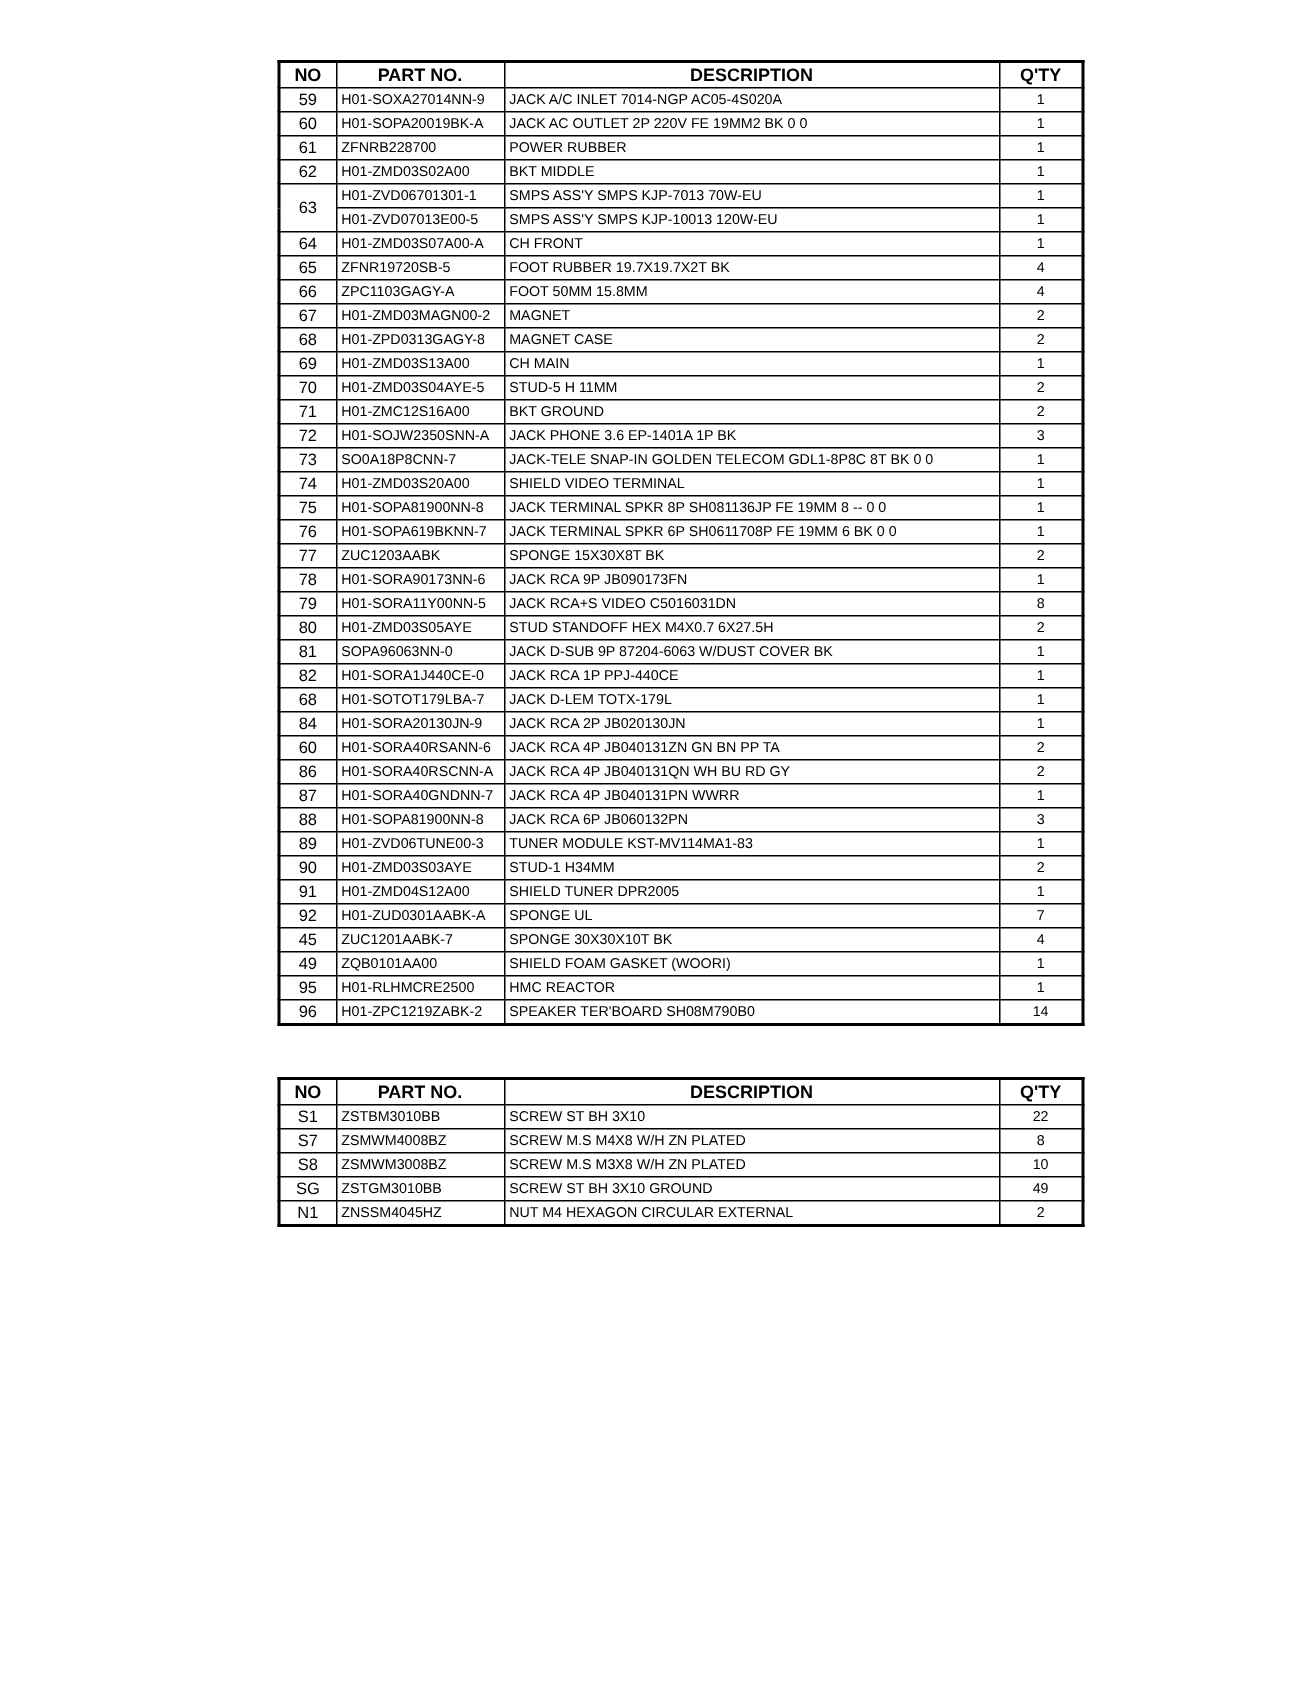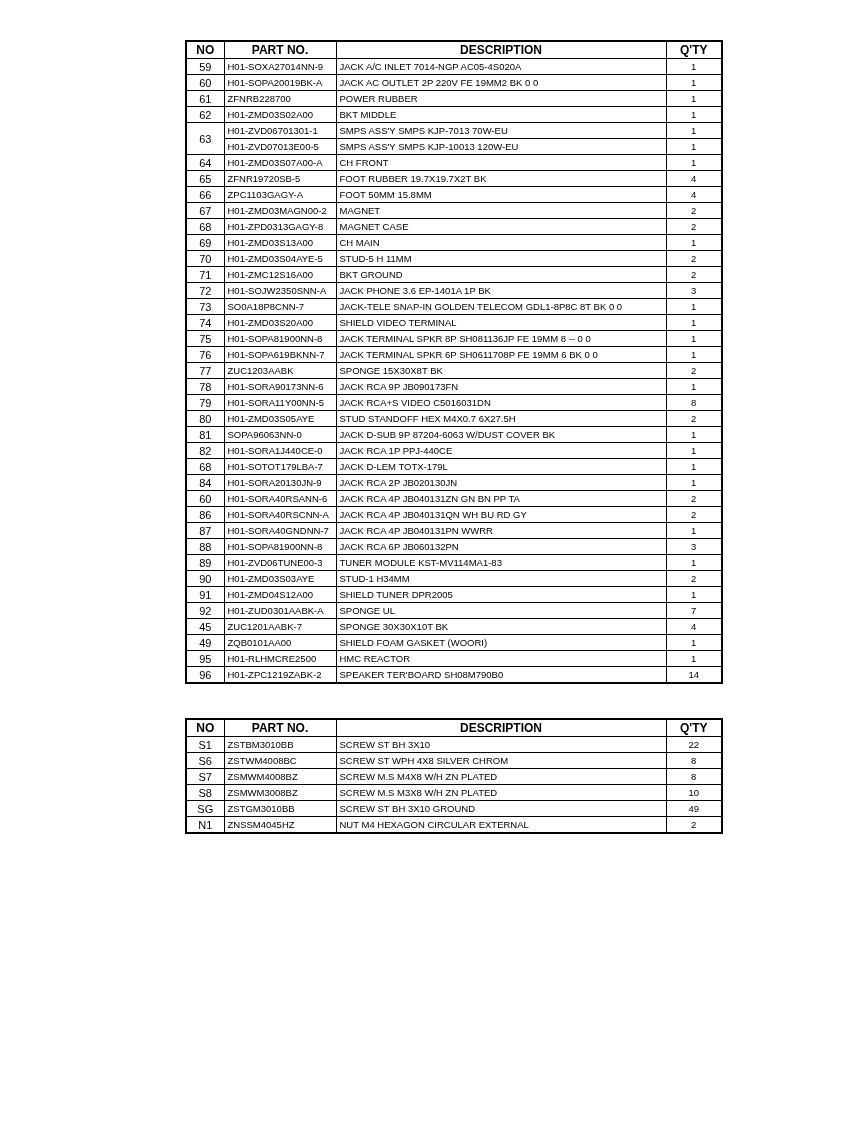--- a/index.html
+++ b/index.html
@@ -331,26 +331,20 @@
         </tr>
       </thead>
     <tbody>
         <tr>
           <td class="cell-no" rowspan="1">S1</td>
           <td class="cell-part">ZSTBM3010BB</td>
           <td class="cell-desc">SCREW ST BH 3X10</td>
           <td class="cell-qty">22</td>
         </tr>
         <tr>
-          <td class="cell-no" rowspan="1">S6</td>
-          <td class="cell-part">ZSTWM4008BC</td>
-          <td class="cell-desc">SCREW ST WPH 4X8 SILVER CHROM</td>
-          <td class="cell-qty">8</td>
-        </tr>
-        <tr>
           <td class="cell-no" rowspan="1">S7</td>
           <td class="cell-part">ZSMWM4008BZ</td>
           <td class="cell-desc">SCREW M.S M4X8 W/H ZN PLATED</td>
           <td class="cell-qty">8</td>
         </tr>
         <tr>
           <td class="cell-no" rowspan="1">S8</td>
           <td class="cell-part">ZSMWM3008BZ</td>
           <td class="cell-desc">SCREW M.S M3X8 W/H ZN PLATED</td>
           <td class="cell-qty">10</td>

